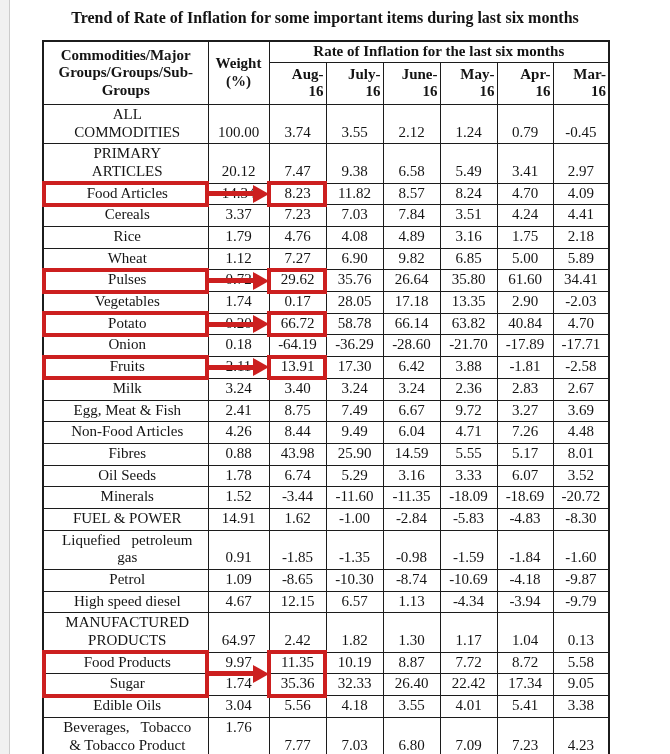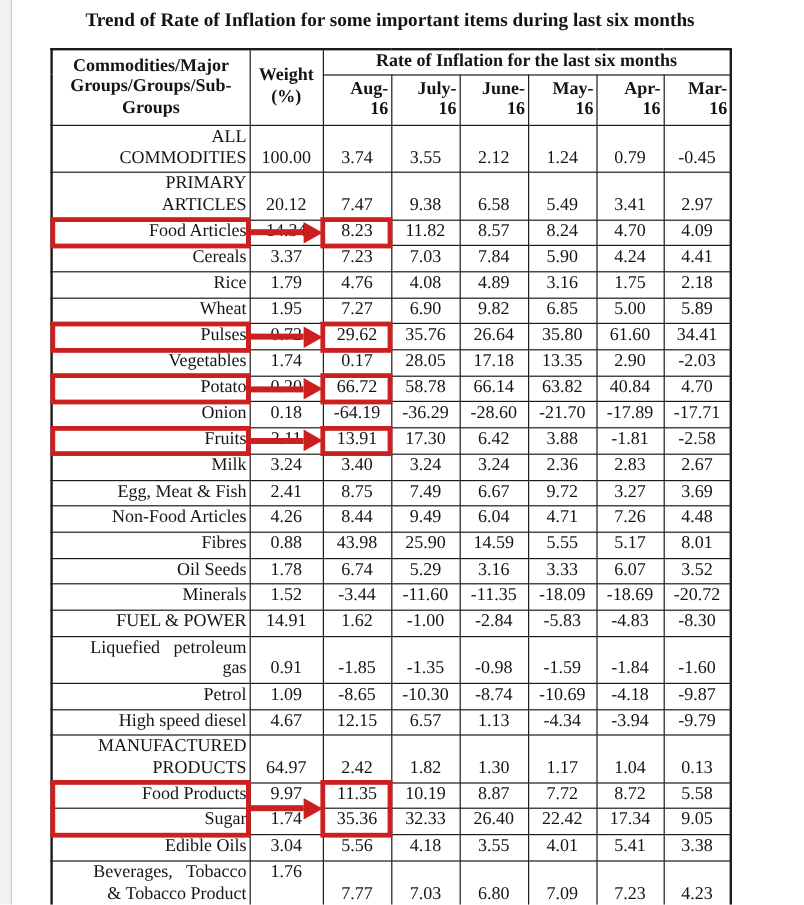--- a/index.html
+++ b/index.html
@@ -20,21 +20,21 @@
   .table-wrap { position:relative; }
   table {
     border-collapse:collapse; table-layout:fixed; width:566px;
     border:2px solid #1c1c1c;
   }
   th, td { border:1.5px solid #1c1c1c; font-size:15px; line-height:1.18; }
   th { font-weight:bold; text-align:center; vertical-align:middle; white-space:pre-line; padding:1px 2px; }
   th.h-span { height:21px; }
   th.h-month { height:42px;text-align:right; }
   td { height:19px; vertical-align:bottom; padding:1px 2px 2px; }
-  td.c-label { text-align:right; padding-left:5px; white-space:pre-wrap; }
+  td.c-label { text-align:center; padding-left:5px; white-space:pre-wrap; }
   td.c-weight, td.c-val { text-align:center; }
   td.vtop { vertical-align:top; }
   
   .ann { position:absolute; pointer-events:none; }
   .ann-box { border:4px solid; }
   .ann-head { width:0; height:0; }
 </style>
 </head>
 <body>
 
@@ -110,37 +110,37 @@
               <td class="c-val">8.24</td>
               <td class="c-val">4.70</td>
               <td class="c-val">4.09</td>
             </tr>
             <tr>
               <td class="c-label">Cereals</td>
               <td class="c-weight">3.37</td>
               <td class="c-val">7.23</td>
               <td class="c-val">7.03</td>
               <td class="c-val">7.84</td>
-              <td class="c-val">5.90</td>
+              <td class="c-val">3.51</td>
               <td class="c-val">4.24</td>
               <td class="c-val">4.41</td>
             </tr>
             <tr>
               <td class="c-label">Rice</td>
               <td class="c-weight">1.79</td>
               <td class="c-val">4.76</td>
               <td class="c-val">4.08</td>
               <td class="c-val">4.89</td>
               <td class="c-val">3.16</td>
               <td class="c-val">1.75</td>
               <td class="c-val">2.18</td>
             </tr>
             <tr>
               <td class="c-label">Wheat</td>
-              <td class="c-weight">1.95</td>
+              <td class="c-weight">1.12</td>
               <td class="c-val">7.27</td>
               <td class="c-val">6.90</td>
               <td class="c-val">9.82</td>
               <td class="c-val">6.85</td>
               <td class="c-val">5.00</td>
               <td class="c-val">5.89</td>
             </tr>
             <tr>
               <td class="c-label">Pulses</td>
               <td class="c-weight">0.72</td>

